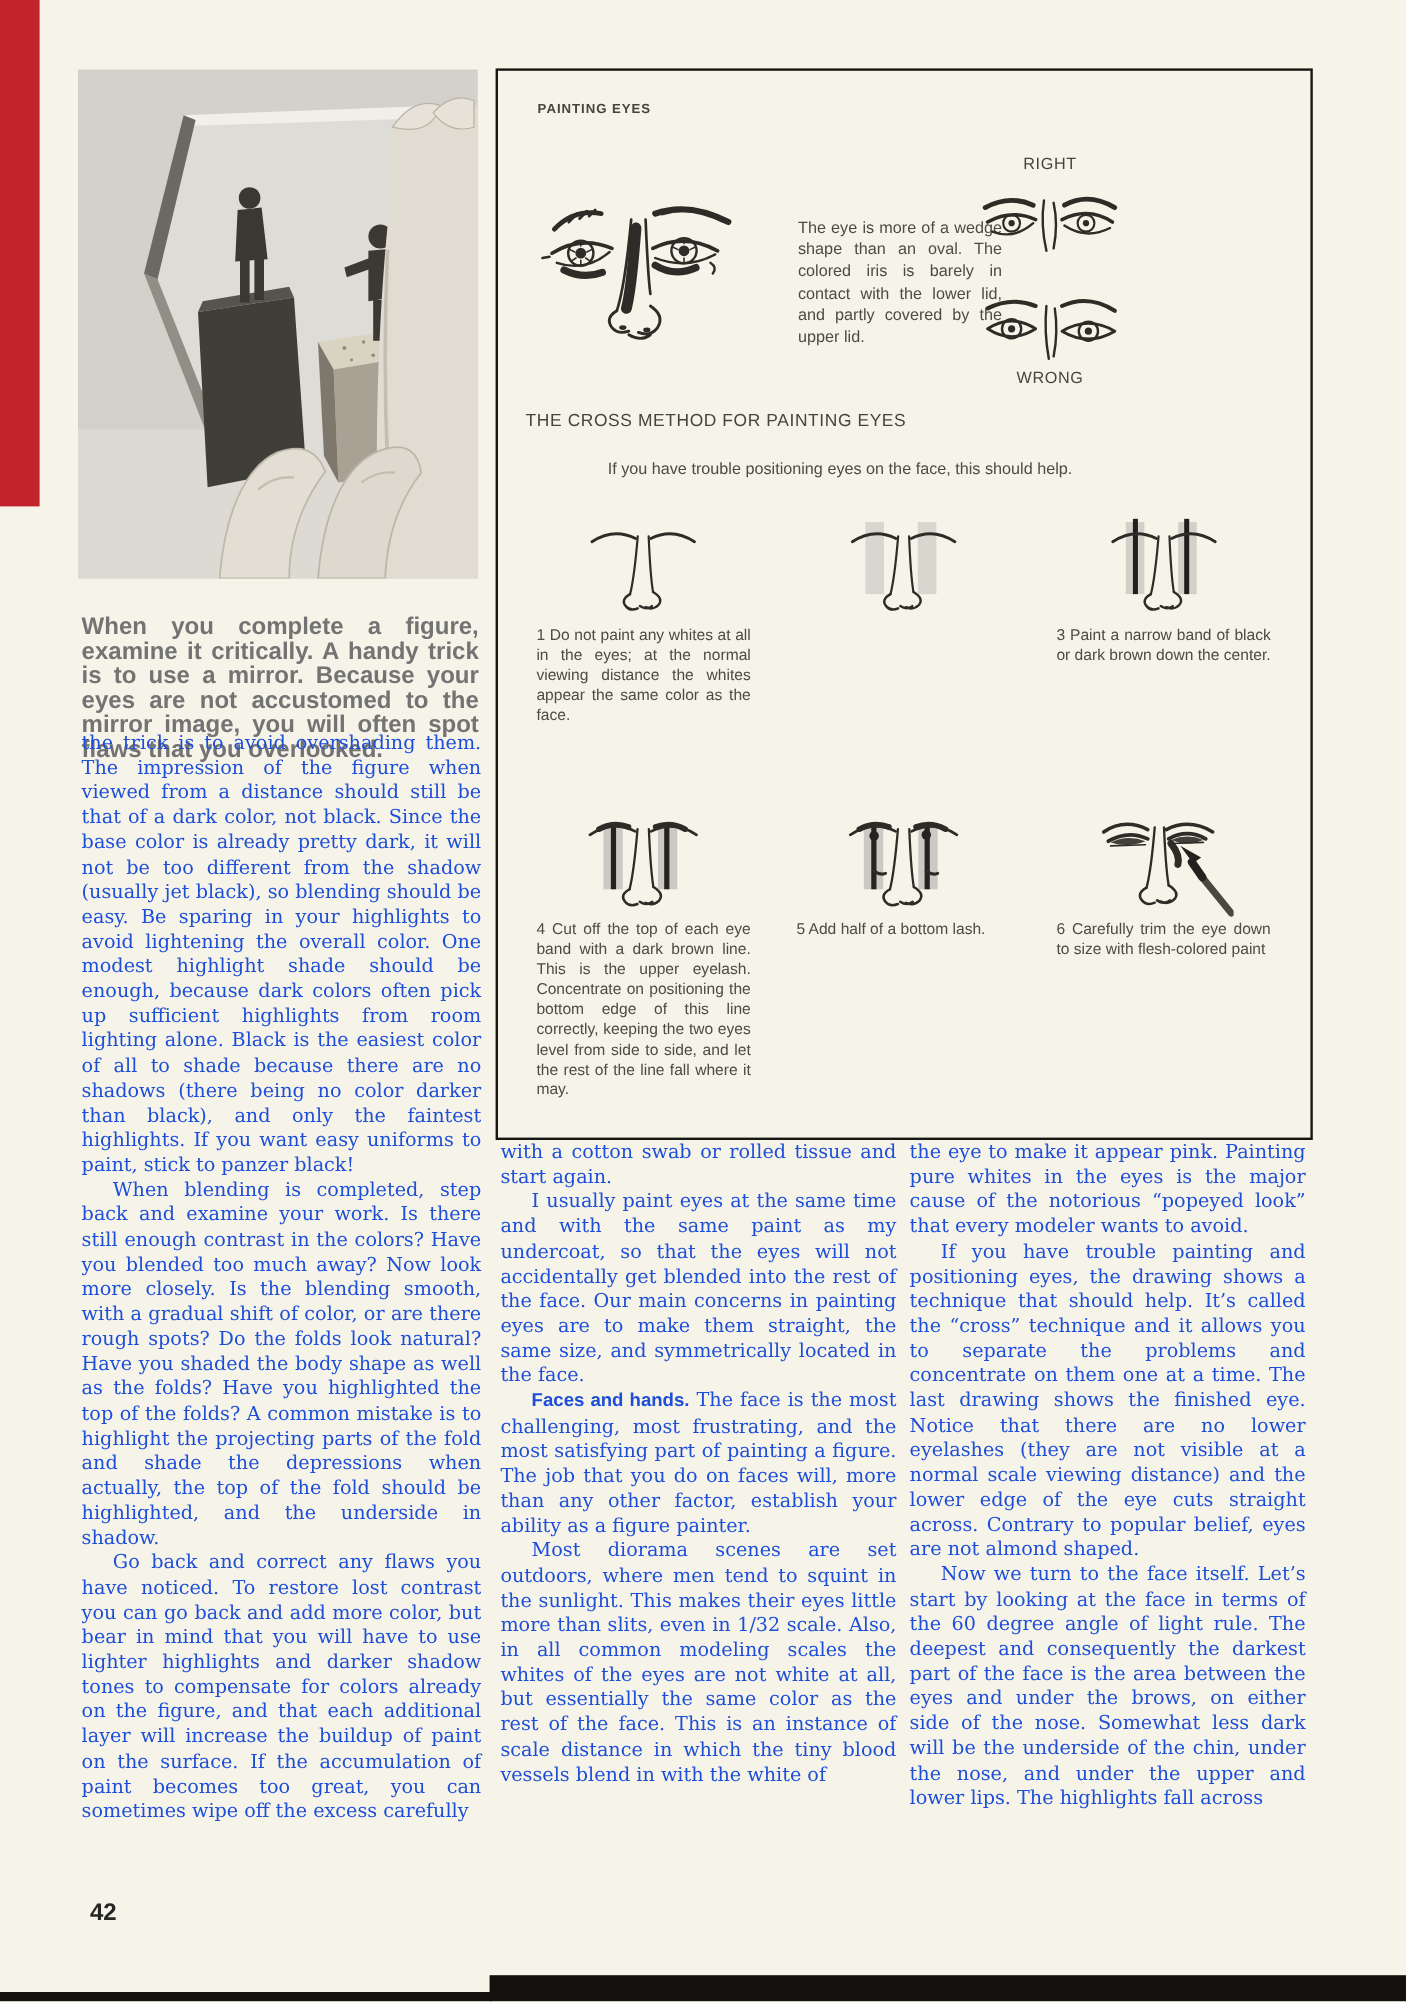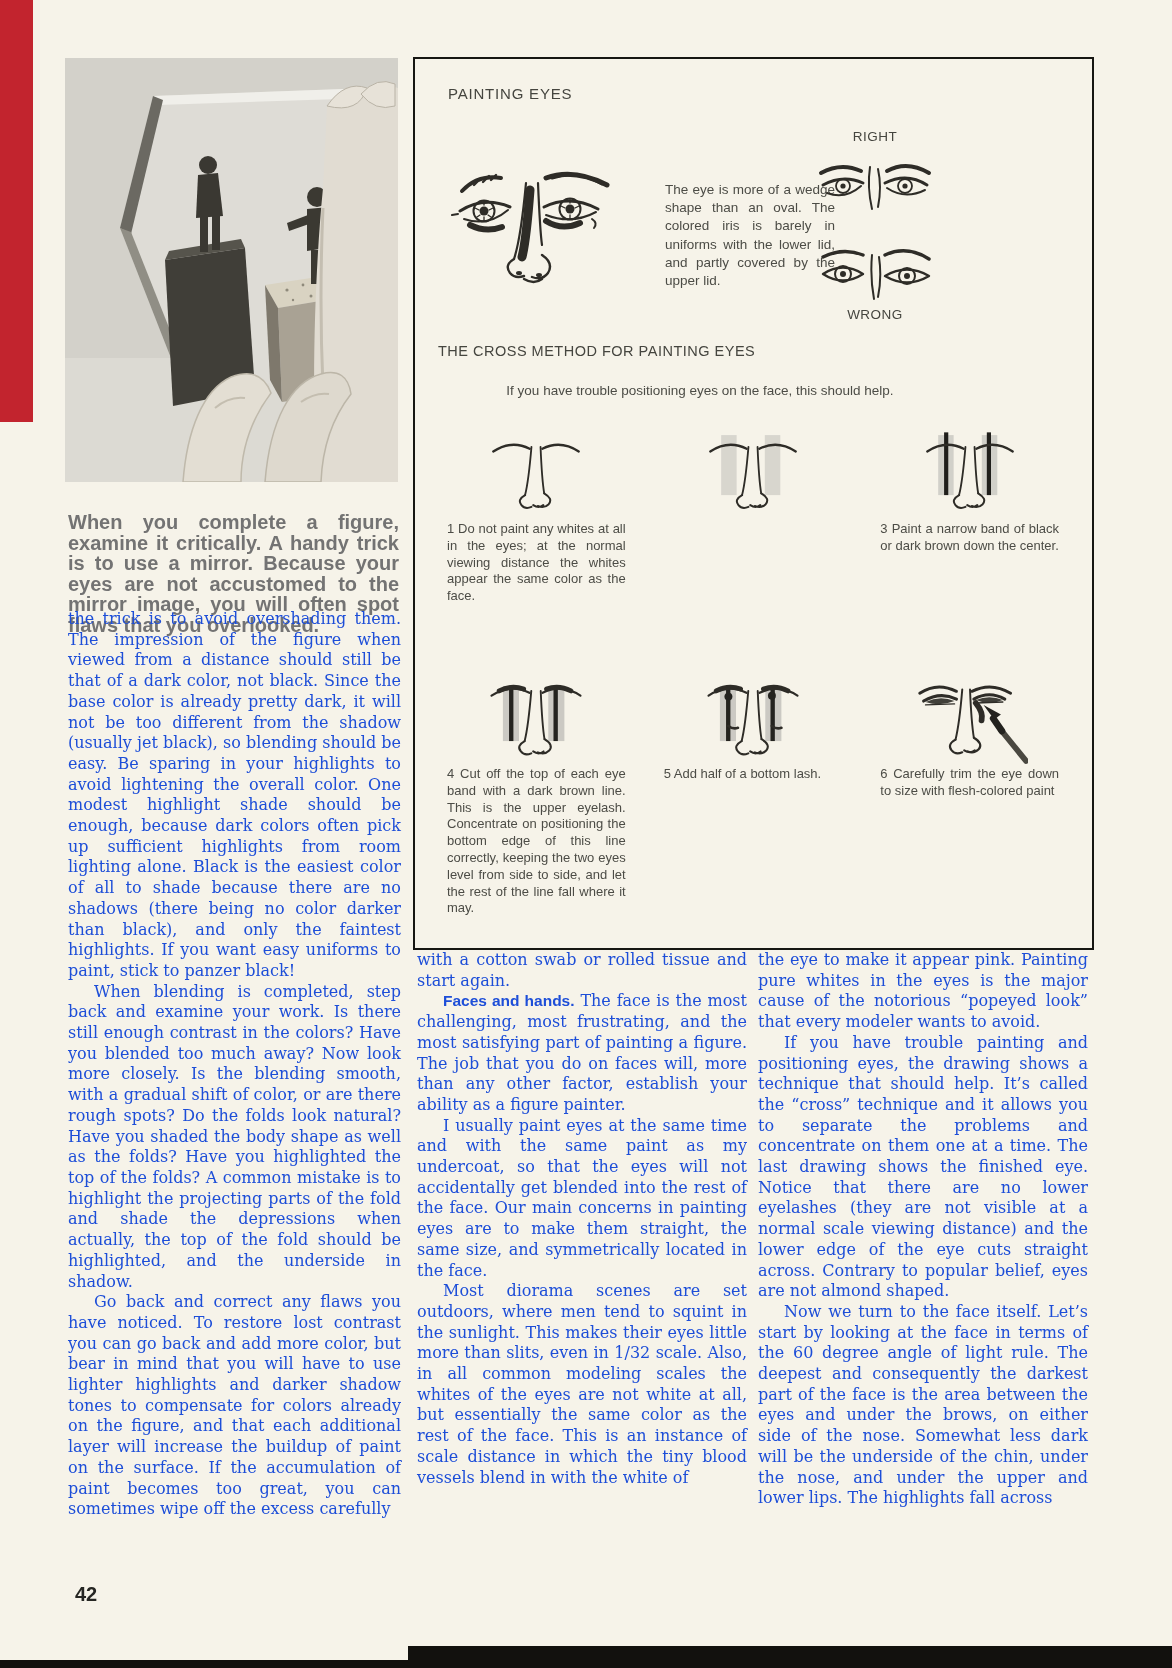--- a/index.html
+++ b/index.html
@@ -20,21 +20,21 @@
   .bodycol{font-family:"DejaVu Serif","Liberation Serif",serif;font-size:16px;line-height:20.7px;
     color:#1d4ed8;text-align:justify;}
   .bodycol p{margin:0;text-indent:26px;}
   .bodycol p.noindent{text-indent:0;}
   .col-left{left:68px;top:609px;width:333px;}
   .col-mid{left:417px;top:950px;width:330px;}
   .col-right{left:758px;top:950px;width:330px;}
   .runin{font-family:"Liberation Sans",sans-serif;font-weight:bold;font-size:15.5px;}
 
   .panel{left:413px;top:57px;width:681px;height:893px;border:2.5px solid #161612;box-sizing:border-box;}
-  .panel-title{left:33px;top:26px;font-size:15px;letter-spacing:.8px;color:#45453f;}
+  .panel-title{left:33px;top:26px;font-size:11px;letter-spacing:.8px;color:#45453f;font-weight:bold;}
   .face-fig{left:25px;top:86px;}
   .eye-note{left:250px;top:122px;width:170px;font-size:13.5px;line-height:18.2px;color:#4c4c46;text-align:justify;}
   .rw-label{width:120px;text-align:center;font-size:13.5px;color:#45453f;letter-spacing:.5px;}
   .right-label{left:400px;top:70px;}
   .wrong-label{left:400px;top:248px;}
   .right-eyes{left:402px;top:96px;}
   .wrong-eyes{left:402px;top:184px;}
   .cross-title{left:23px;top:284px;font-size:14.5px;letter-spacing:.5px;color:#45453f;}
   .cross-intro{left:60px;top:324px;width:450px;font-size:13.5px;color:#4c4c46;text-align:center;}
 
@@ -134,21 +134,21 @@
       <circle class="sk" cx="130" cy="64" r="10.5" stroke-width="2"></circle>
       <circle cx="130" cy="64" r="4.5" fill="#2e2c27"></circle>
       <path class="sk" d="M130,54 v4 M130,70 v4 M121,61 l4,2 M139,61 l-4,2" stroke-width="1.3"></path>
       <path class="sk" d="M152,74 q6,4 2,9" stroke-width="2"></path>
       <path class="sk" d="M86,38 C83,70 80,96 74,114 M98,38 C99,62 100,86 102,100" stroke-width="2.2"></path>
       <path class="sk" d="M74,114 q-10,6 -4,14 q5,6 14,3 M102,110 q12,8 6,18 q-6,8 -16,4 M84,134 q10,6 18,0" stroke-width="2.4"></path>
       <ellipse cx="79" cy="128" rx="3" ry="2" fill="#2e2c27"></ellipse>
       <ellipse cx="99" cy="130" rx="3" ry="2" fill="#2e2c27"></ellipse>
     </svg>
 
-    <p class="abs eye-note" style="margin:0;">The eye is more of a wedge shape than an oval. The colored iris is barely in uniforms with the lower lid, and partly covered by the upper lid.</p>
+    <p class="abs eye-note" style="margin:0;">The eye is more of a wedge shape than an oval. The colored iris is barely in contact with the lower lid, and partly covered by the upper lid.</p>
 
     <div class="abs rw-label right-label">RIGHT</div>
     <svg class="abs right-eyes" width="115" height="62" viewBox="0 0 115 62">
       <path class="sk" d="M4,18 Q24,7 44,16" stroke-width="4"></path>
       <path class="sk" d="M70,16 Q90,5 112,18" stroke-width="4"></path>
       <path class="sk" d="M6,30 Q26,19 46,28" stroke-width="3"></path>
       <path class="sk" d="M10,38 Q28,45 44,31" stroke-width="2"></path>
       <circle class="sk" cx="26" cy="31" r="7" stroke-width="1.8"></circle>
       <circle cx="26" cy="31" r="2.6" fill="#2e2c27"></circle>
       <path class="sk" d="M68,28 Q90,17 110,30" stroke-width="3"></path>
@@ -271,22 +271,22 @@
             <polygon points="85,51 74,36 92,46" fill="#23221e"></polygon>
           </svg>
         </div>
         <p class="cap" style="margin:0;">6 Carefully trim the eye down to size with flesh-colored paint</p>
       </div>
     </div>
   </section>
 
   <div class="abs bodycol col-mid">
     <p class="noindent">with a cotton swab or rolled tissue and start again.</p>
+    <p>I usually paint eyes at the same time and with the same paint as my undercoat, so that the eyes will not accidentally get blended into the rest of the face. Our main concerns in painting eyes are to make them straight, the same size, and symmetrically located in the face.</p>
     <p><span class="runin">Faces and hands.</span><span> The face is the most challenging, most frustrating, and the most satisfying part of painting a figure. The job that you do on faces will, more than any other factor, establish your ability as a figure painter.</span></p>
-    <p>I usually paint eyes at the same time and with the same paint as my undercoat, so that the eyes will not accidentally get blended into the rest of the face. Our main concerns in painting eyes are to make them straight, the same size, and symmetrically located in the face.</p>
     <p>Most diorama scenes are set outdoors, where men tend to squint in the sunlight. This makes their eyes little more than slits, even in 1/32 scale. Also, in all common modeling scales the whites of the eyes are not white at all, but essentially the same color as the rest of the face. This is an instance of scale distance in which the tiny blood vessels blend in with the white of</p>
   </div>
 
   <div class="abs bodycol col-right">
     <p class="noindent">the eye to make it appear pink. Painting pure whites in the eyes is the major cause of the notorious “popeyed look” that every modeler wants to avoid.</p>
     <p>If you have trouble painting and positioning eyes, the drawing shows a technique that should help. It’s called the “cross” technique and it allows you to separate the problems and concentrate on them one at a time. The last drawing shows the finished eye. Notice that there are no lower eyelashes (they are not visible at a normal scale viewing distance) and the lower edge of the eye cuts straight across. Contrary to popular belief, eyes are not almond shaped.</p>
     <p>Now we turn to the face itself. Let’s start by looking at the face in terms of the 60 degree angle of light rule. The deepest and consequently the darkest part of the face is the area between the eyes and under the brows, on either side of the nose. Somewhat less dark will be the underside of the chin, under the nose, and under the upper and lower lips. The highlights fall across</p>
   </div>
 
   <div class="abs page-number">42</div>

